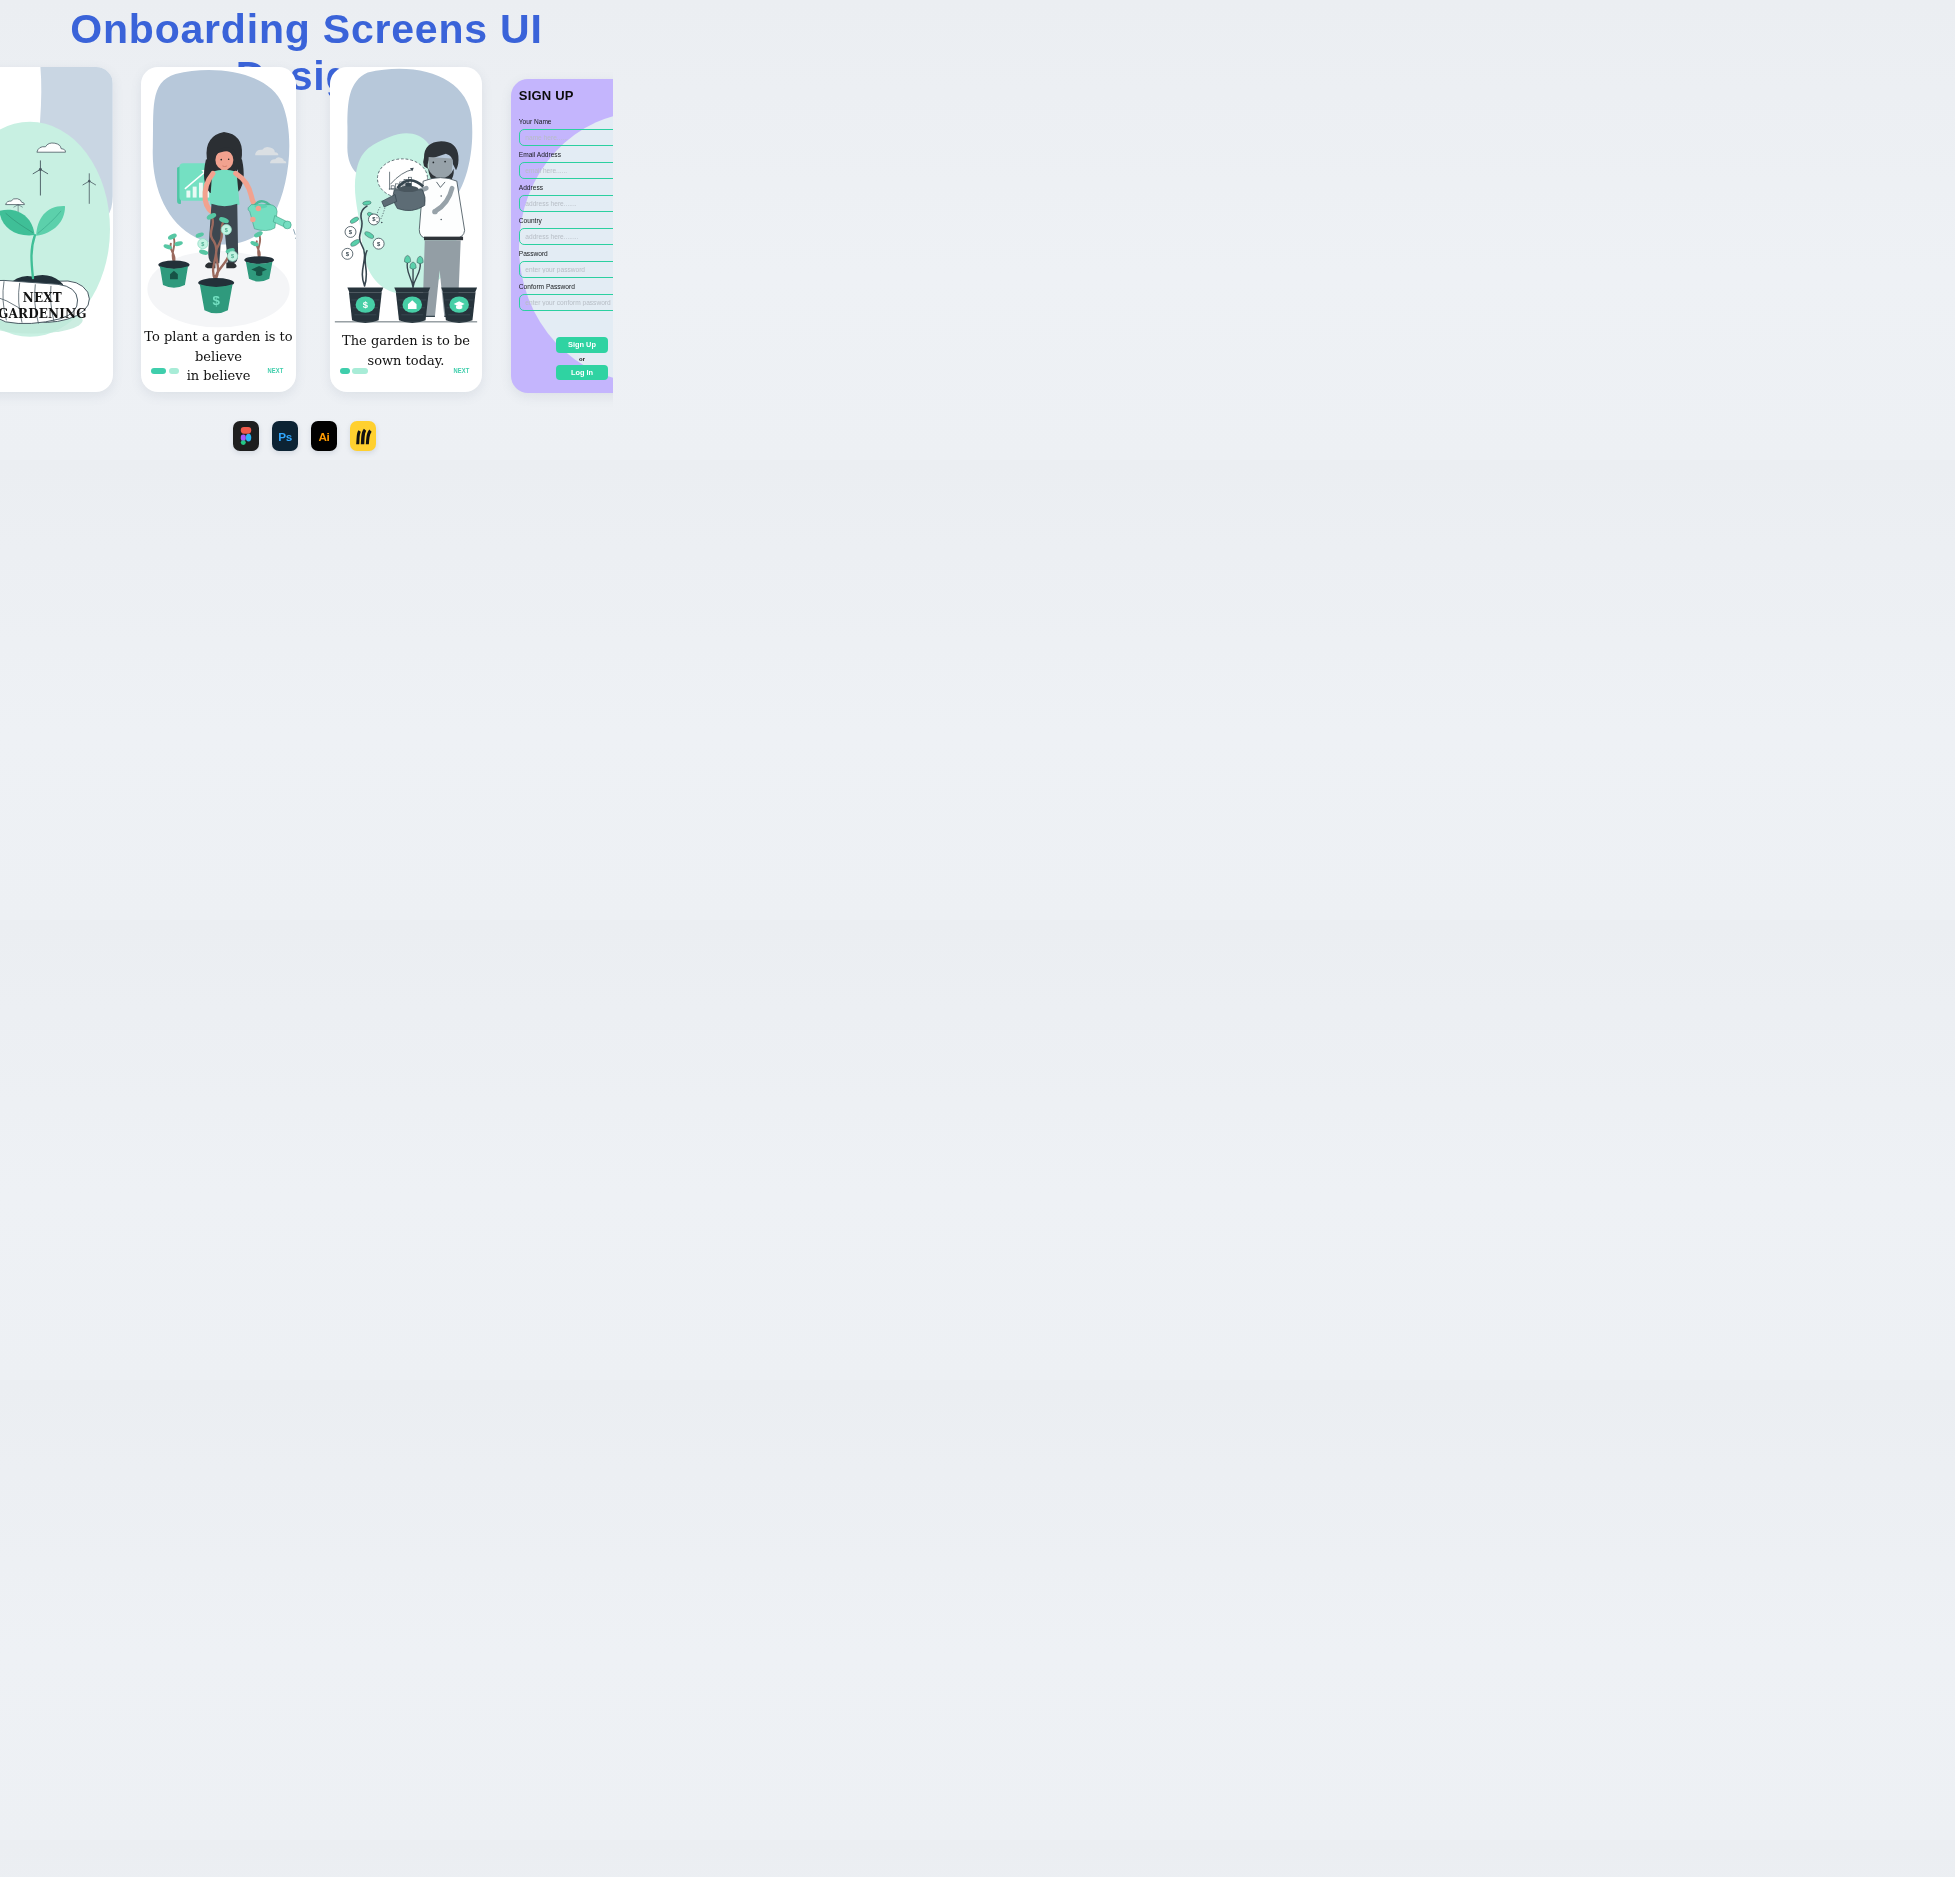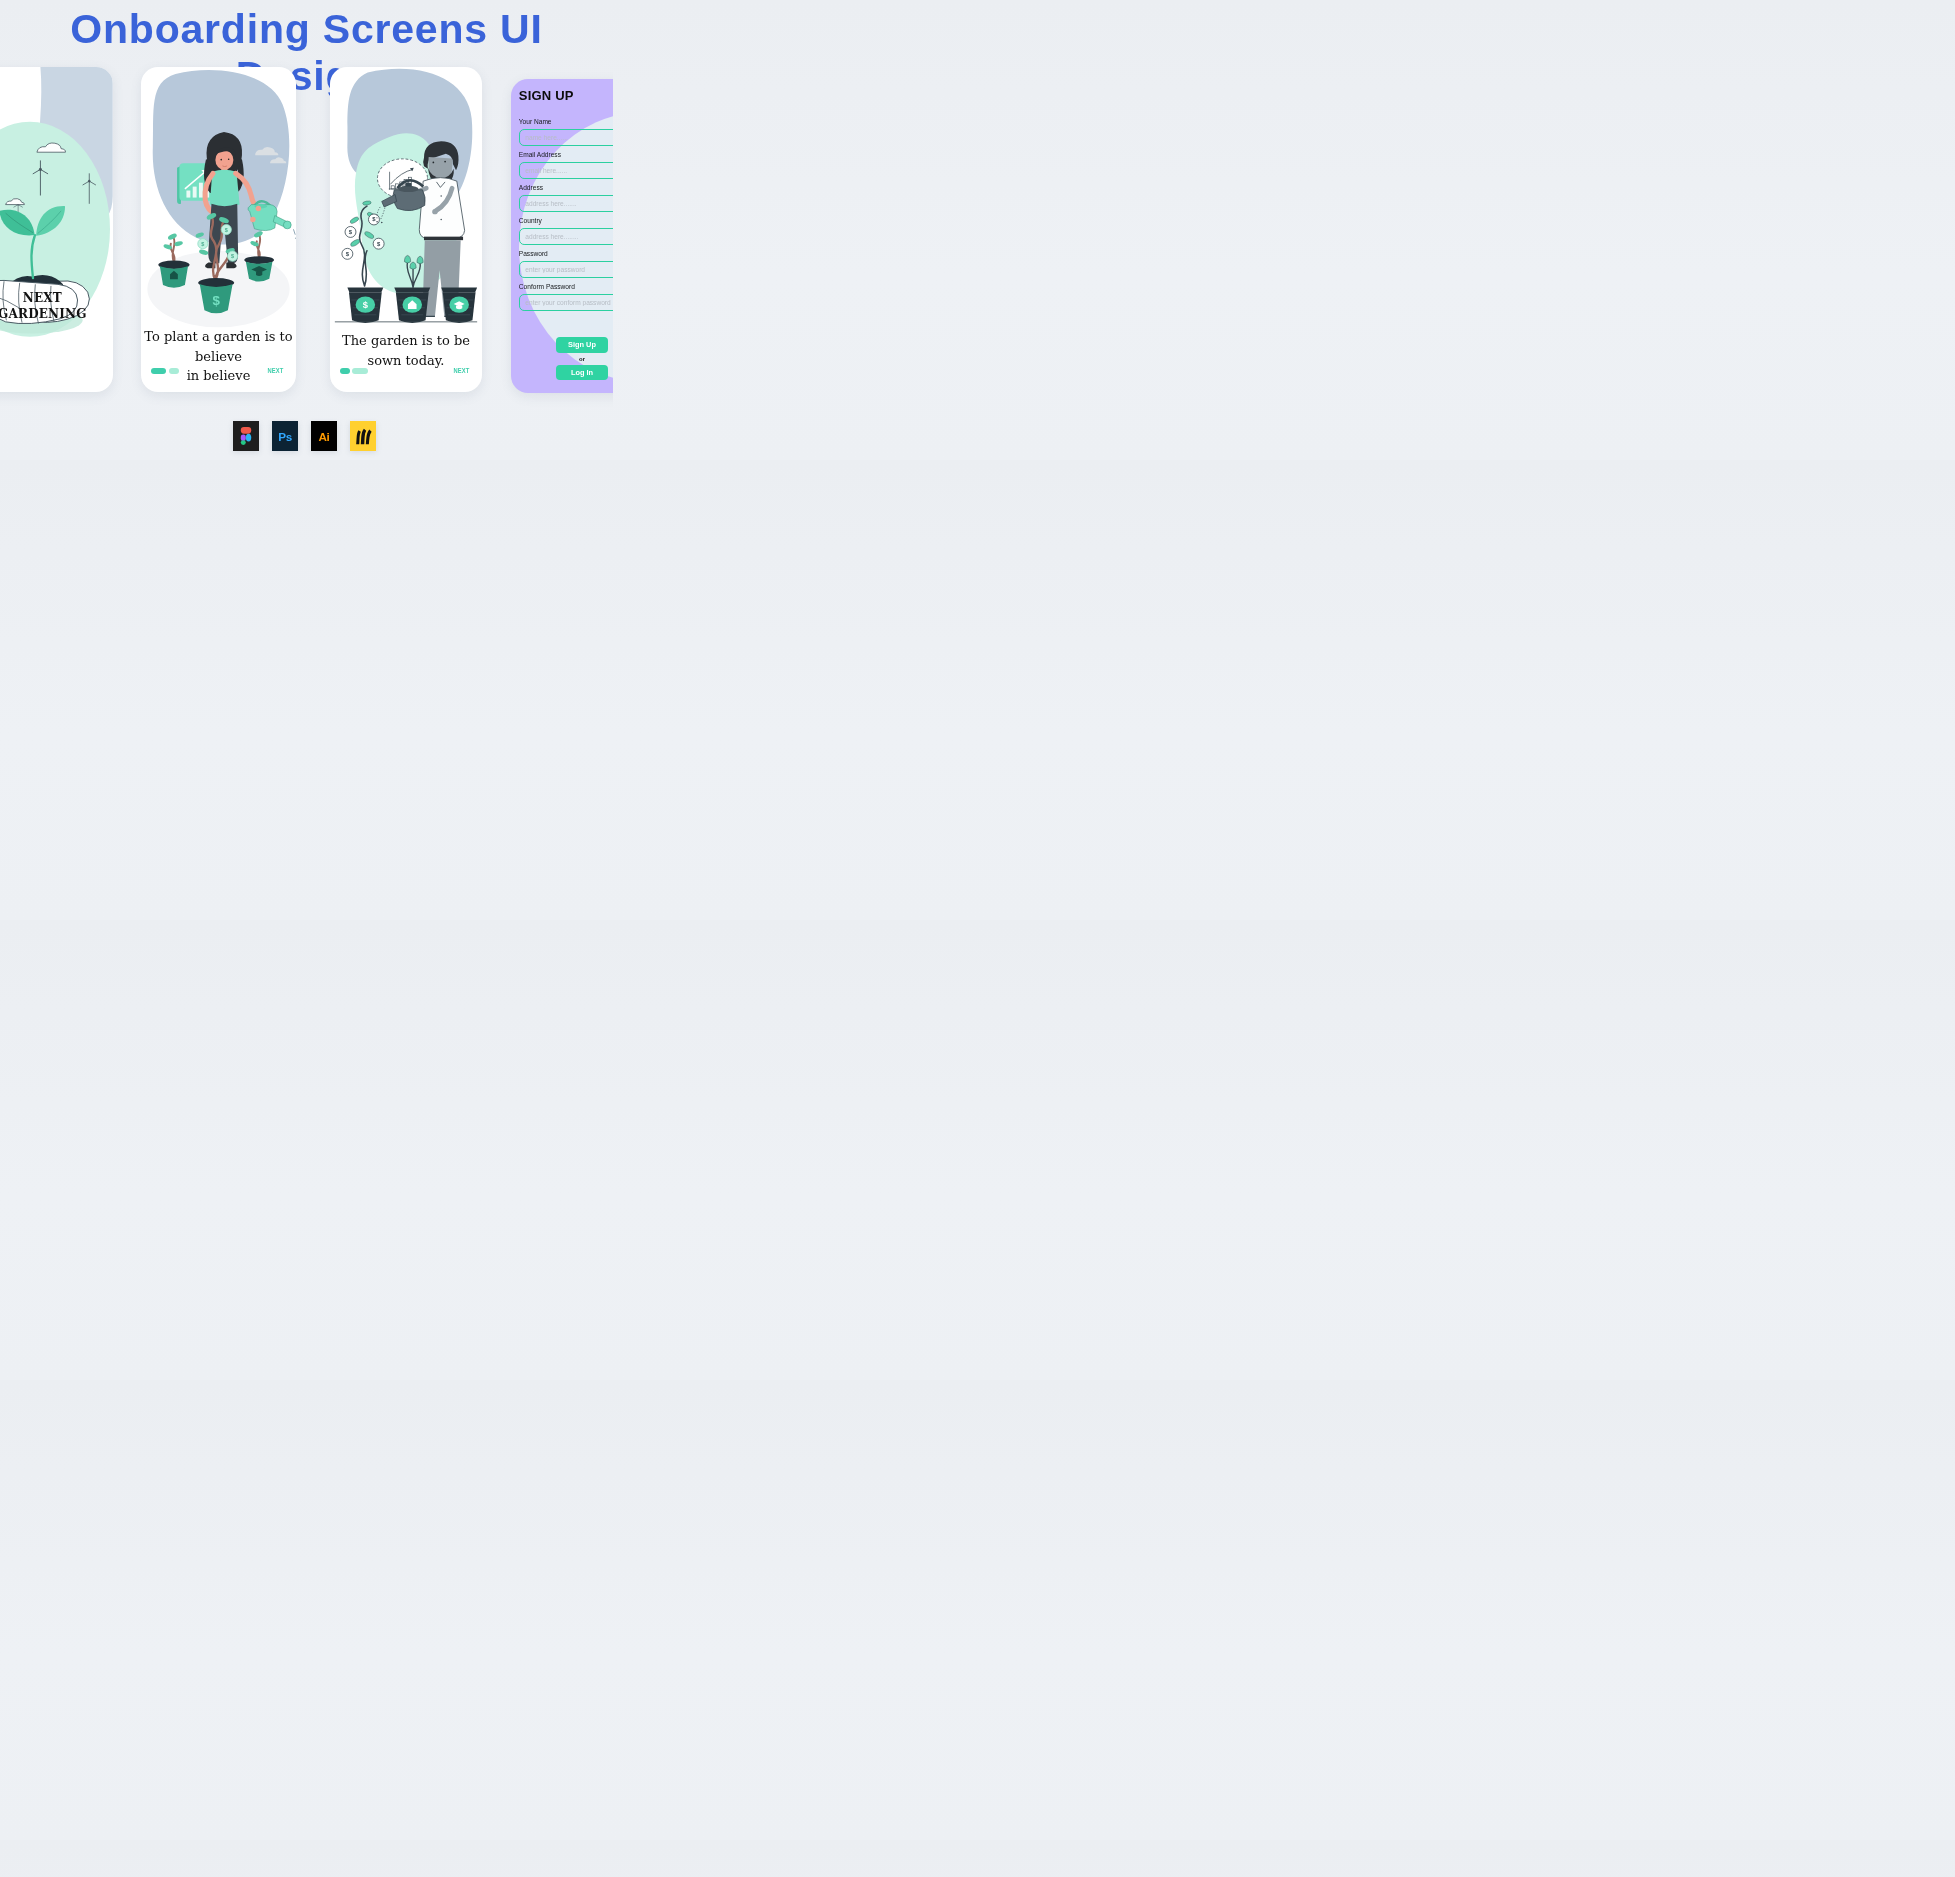--- a/index.html
+++ b/index.html
@@ -62,21 +62,21 @@
   .field input::placeholder{color:#b7bdc5;}
   .signup .actions{position:absolute;z-index:1;left:45px;top:258px;width:52px;text-align:center;}
   .btn{
     width:52px;height:15.6px;border:none;border-radius:3.9px;background:#2fd3a2;color:#fff;
     font-size:7.4px;font-weight:700;font-family:"Liberation Sans",sans-serif;cursor:pointer;display:block;
   }
   .or{font-size:5.9px;font-weight:700;color:#111;margin:3.1px 0;}
   
   .apps{position:absolute;left:233px;top:421px;display:flex;gap:13px;}
   .tile{
-    width:26px;height:30px;border-radius:0;display:flex;align-items:center;justify-content:center;
+    width:26px;height:30px;border-radius:7px;display:flex;align-items:center;justify-content:center;
     box-shadow:0 2.3px 5.5px rgba(100,116,139,.18);
   }
   .tile.figma{background:#1e1e1e;}
   .tile.ps{background:#0c2334;}
   .tile.ai{background:#000000;justify-content:center;}
   .tile.miro{background:#ffd02f;}
   .tile .letters{font-weight:700;font-size:11.7px;letter-spacing:-0.4px;}
   .tile.ps .letters{color:#31a8ff;}
   .tile.ai .letters{color:#ff9a00;}
 </style>

